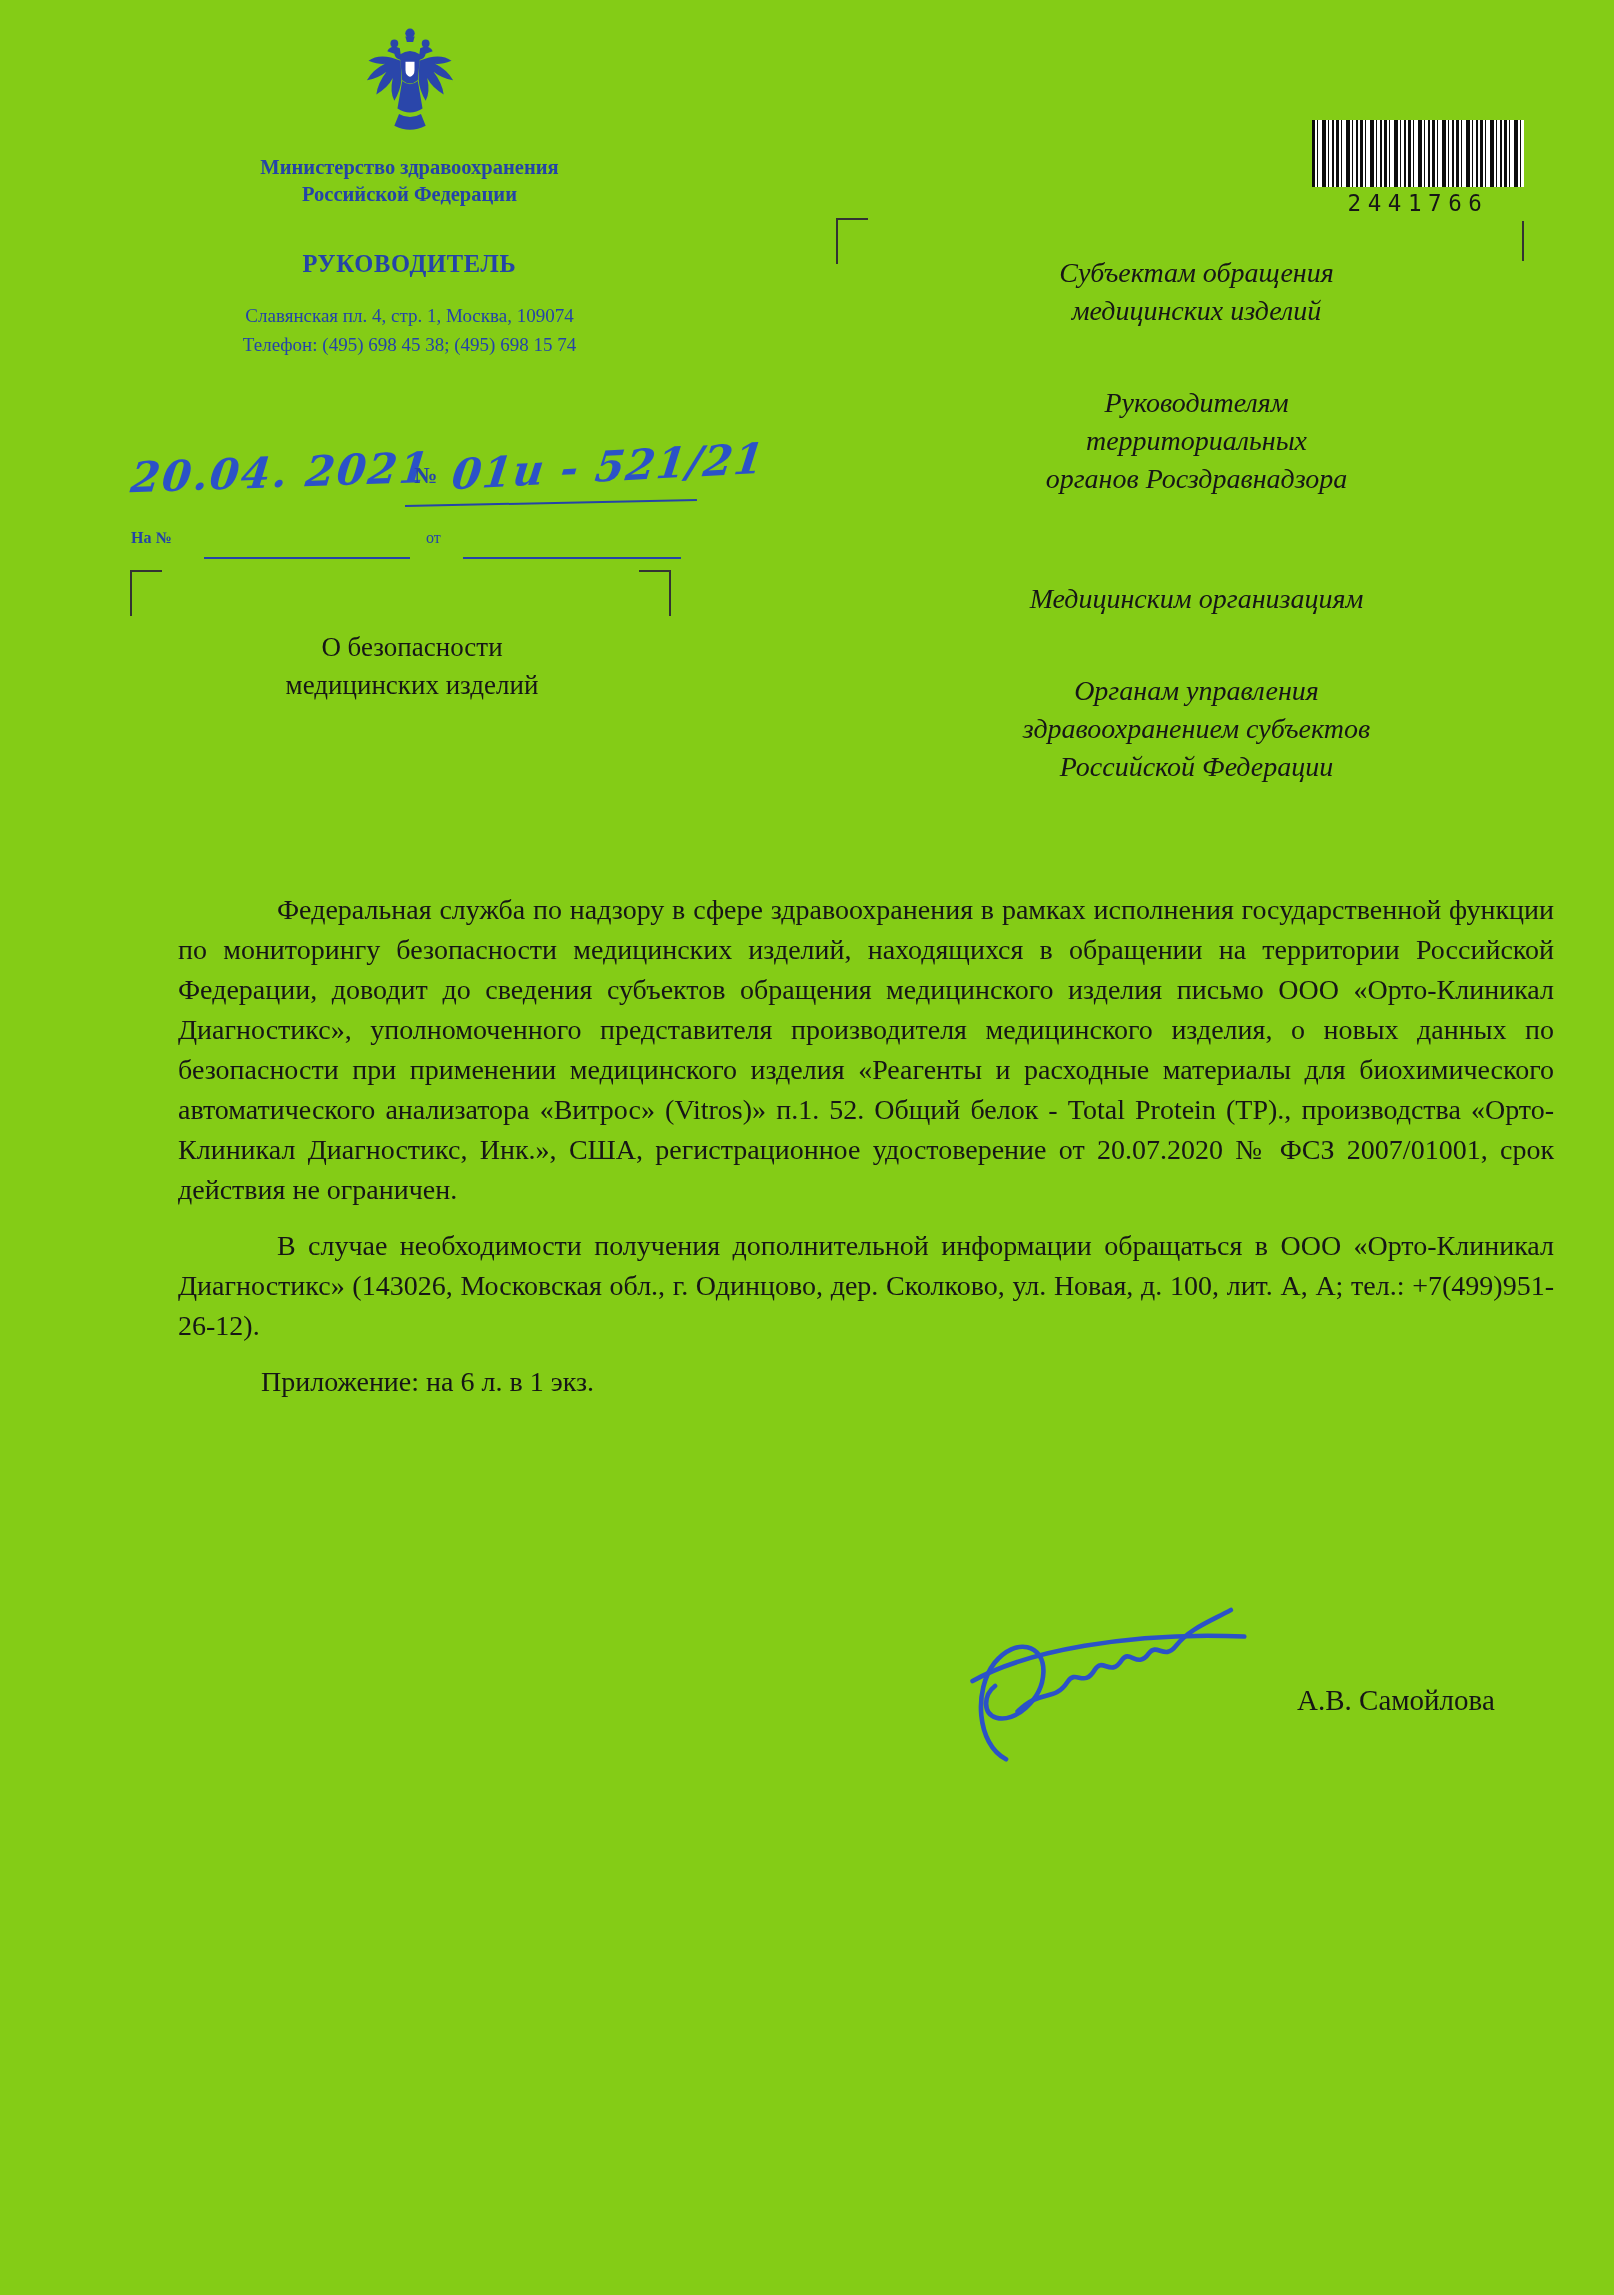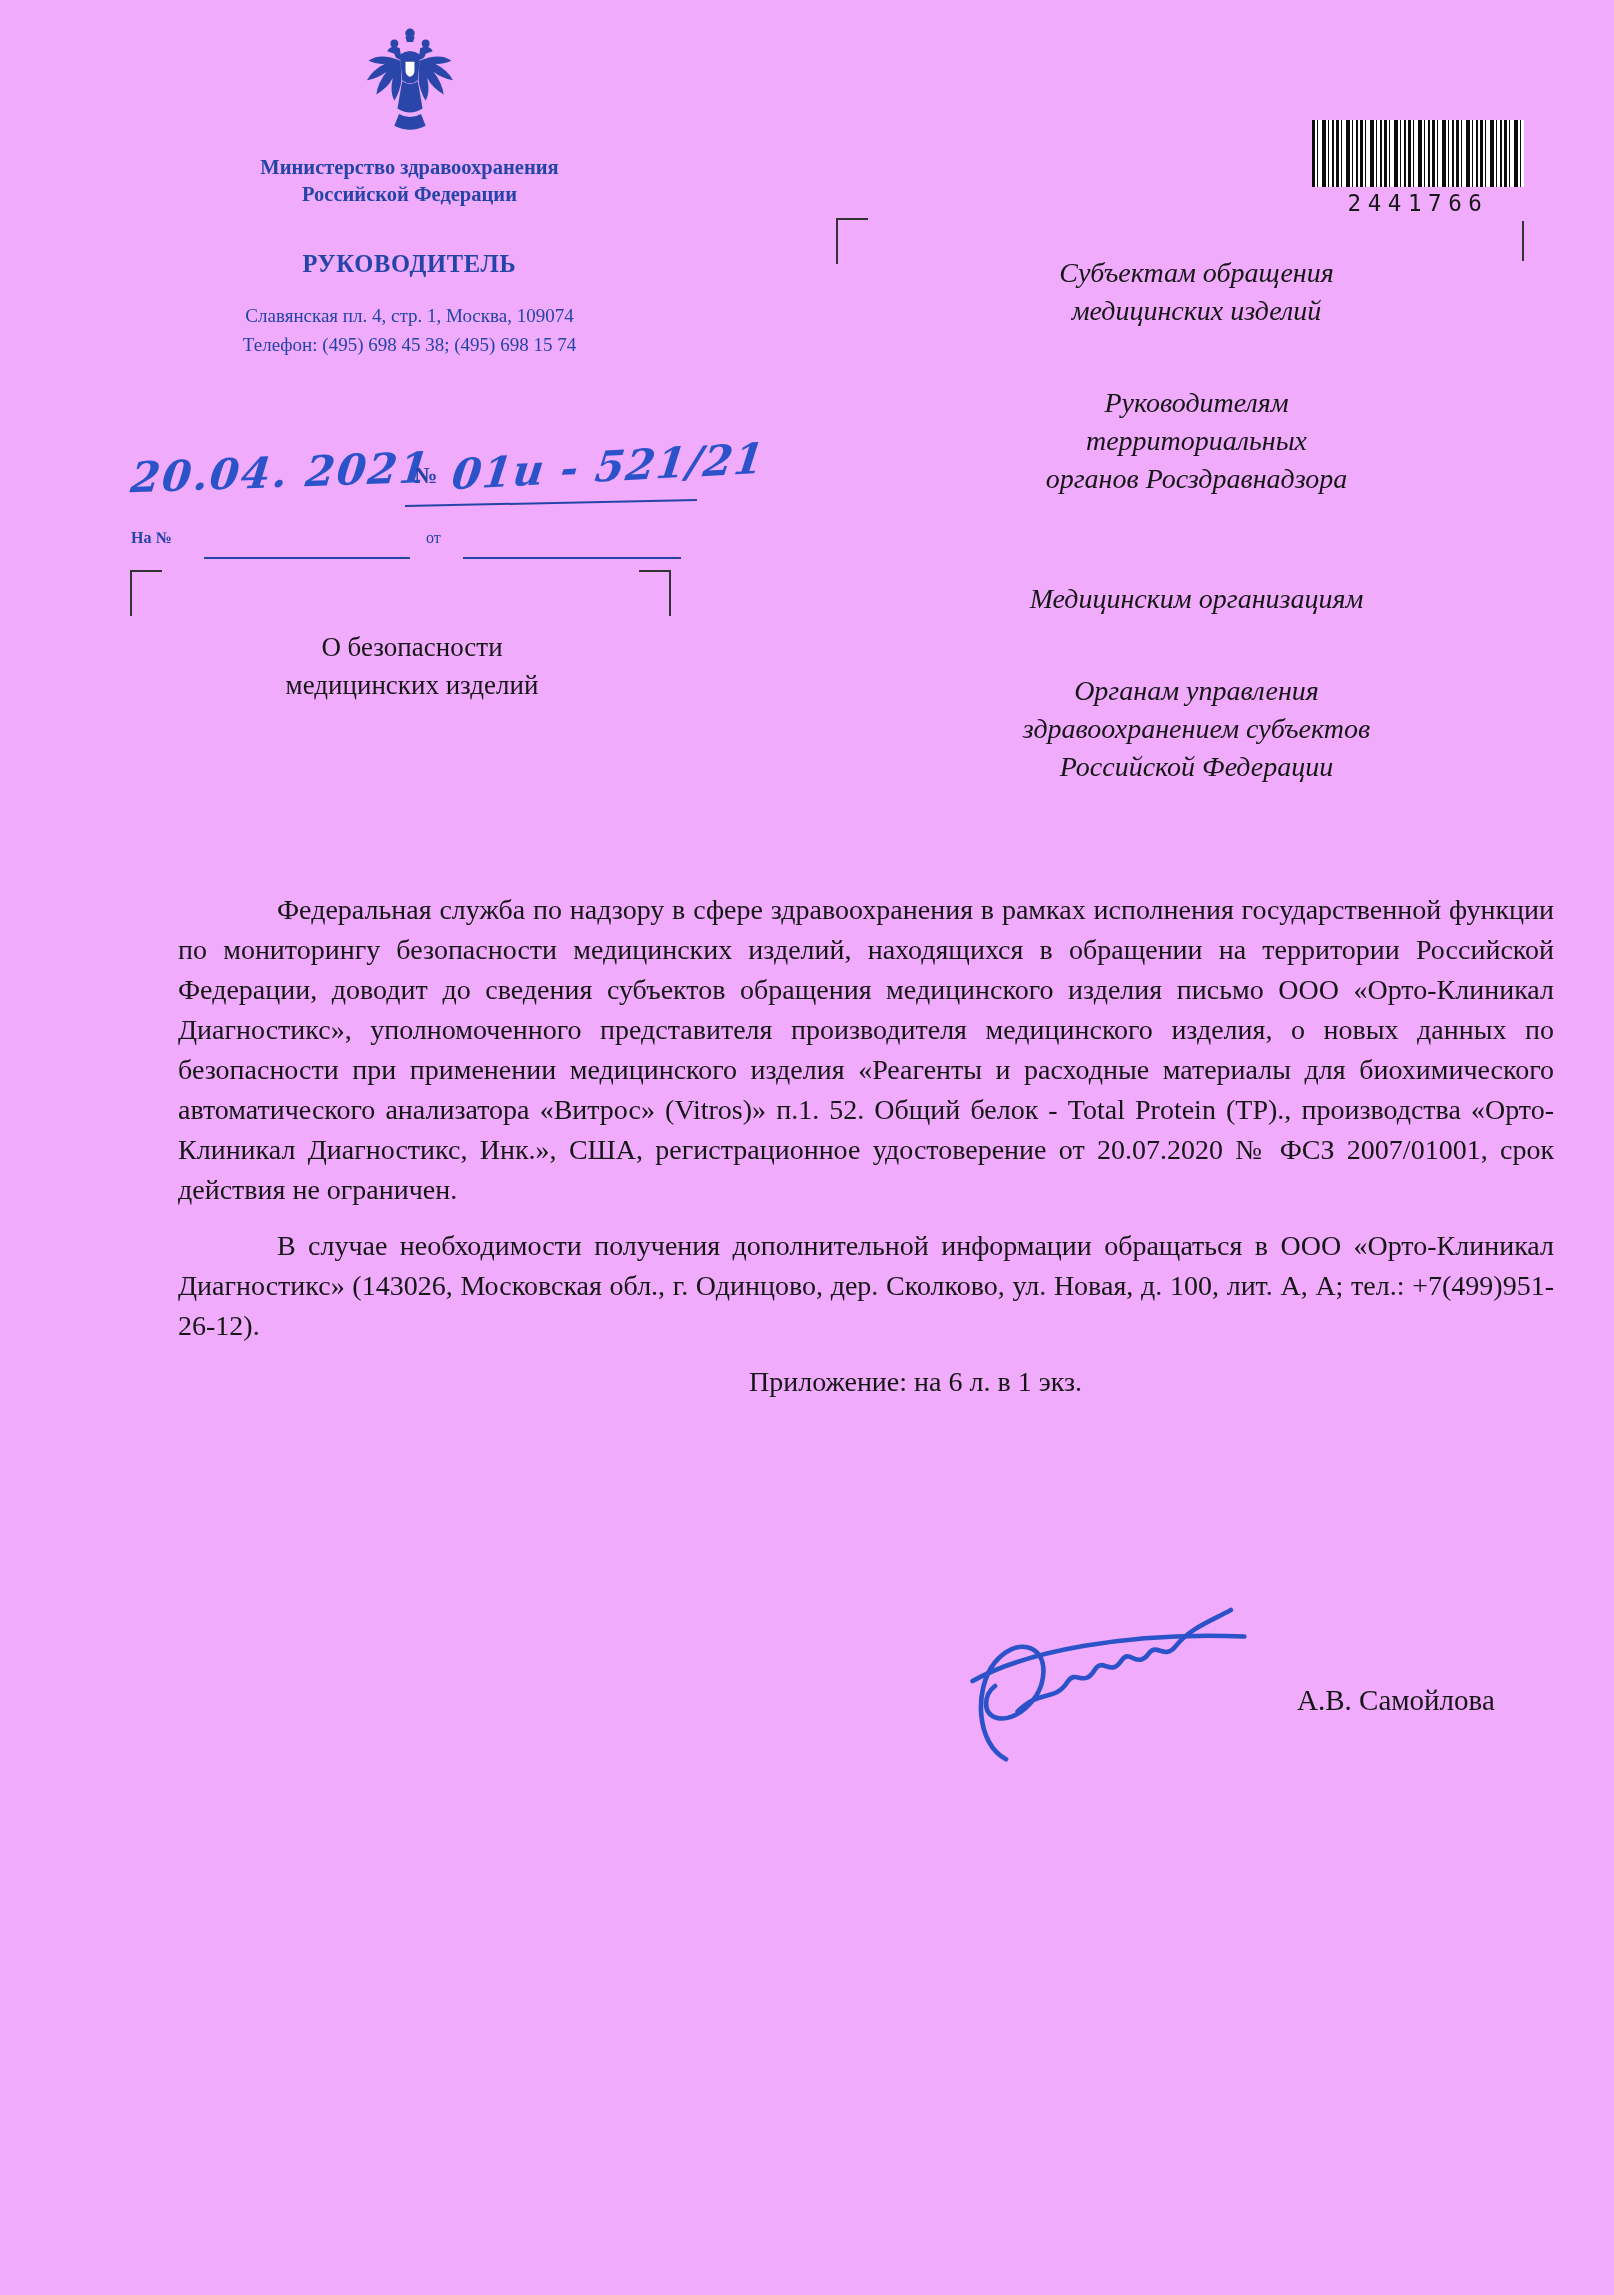--- a/index.html
+++ b/index.html
@@ -1,20 +1,20 @@
 <!DOCTYPE html>
 <html style="font-size:10.6px"><head>
 <meta charset="utf-8">
 <style>
   html,body { margin:0; padding:0; background:#888; }
   .page {
     position:relative;
     width:1614px; height:2295px;
     margin:0 auto;
-    background:#f0abfc;
+    background:#84cc16;
     font-family:"Liberation Serif","DejaVu Serif",serif;
     color:#1b1b1b;
     overflow:hidden;
   }
   .preline { white-space:pre-line; }
 
   
   .letterhead {
     position:absolute; left:112px; top:25px; width:595px;
     text-align:center; color:#2444a8;
@@ -86,21 +86,21 @@
   .rcpt { margin:0;font-style:italic; }
   .rcpt + .rcpt.gap-sm { margin-top:54px; }
   .rcpt + .rcpt.gap-lg { margin-top:82px; }
 
   
   .body-text {
     position:absolute; left:162px; top:874px; width:1408px;
     font-size:28px; line-height:40px; text-align:justify; color:#161616;
   }
   .body-text p { margin:16px; text-indent:99px; }
-  .attachment { text-indent:99px; text-align:center; }
+  .attachment { text-indent:99px; text-align:left; }
 
   
   .signature-svg { position:absolute; left:932px; top:1586px; width:357px; height:185px; transform:rotate(-6deg); }
   .signer {
     position:absolute; left:1297px; top:1684px;
     font-size:29px; color:#161616;text-align:right;
   }
 </style>
 </head>
 <body>

